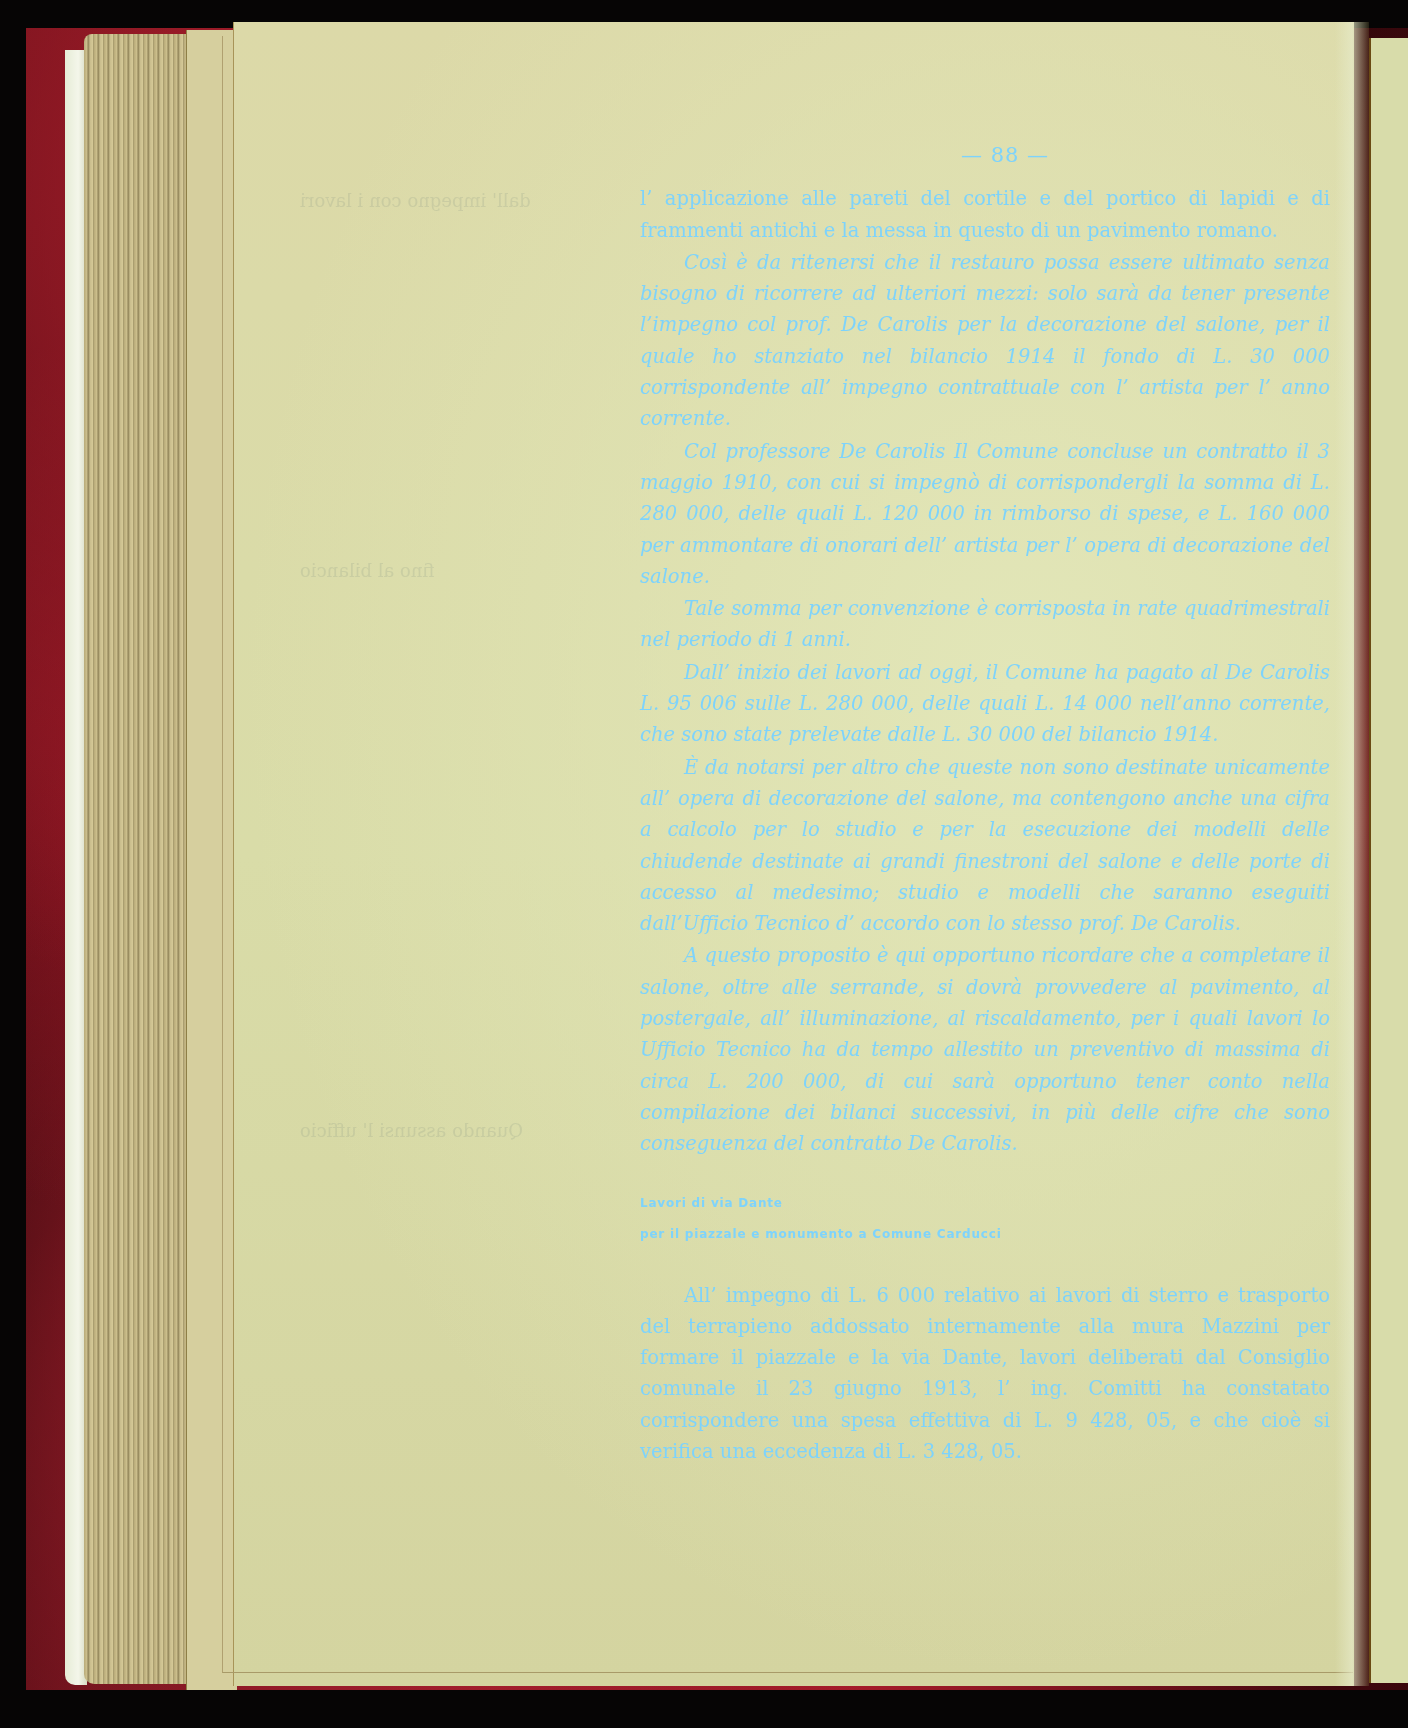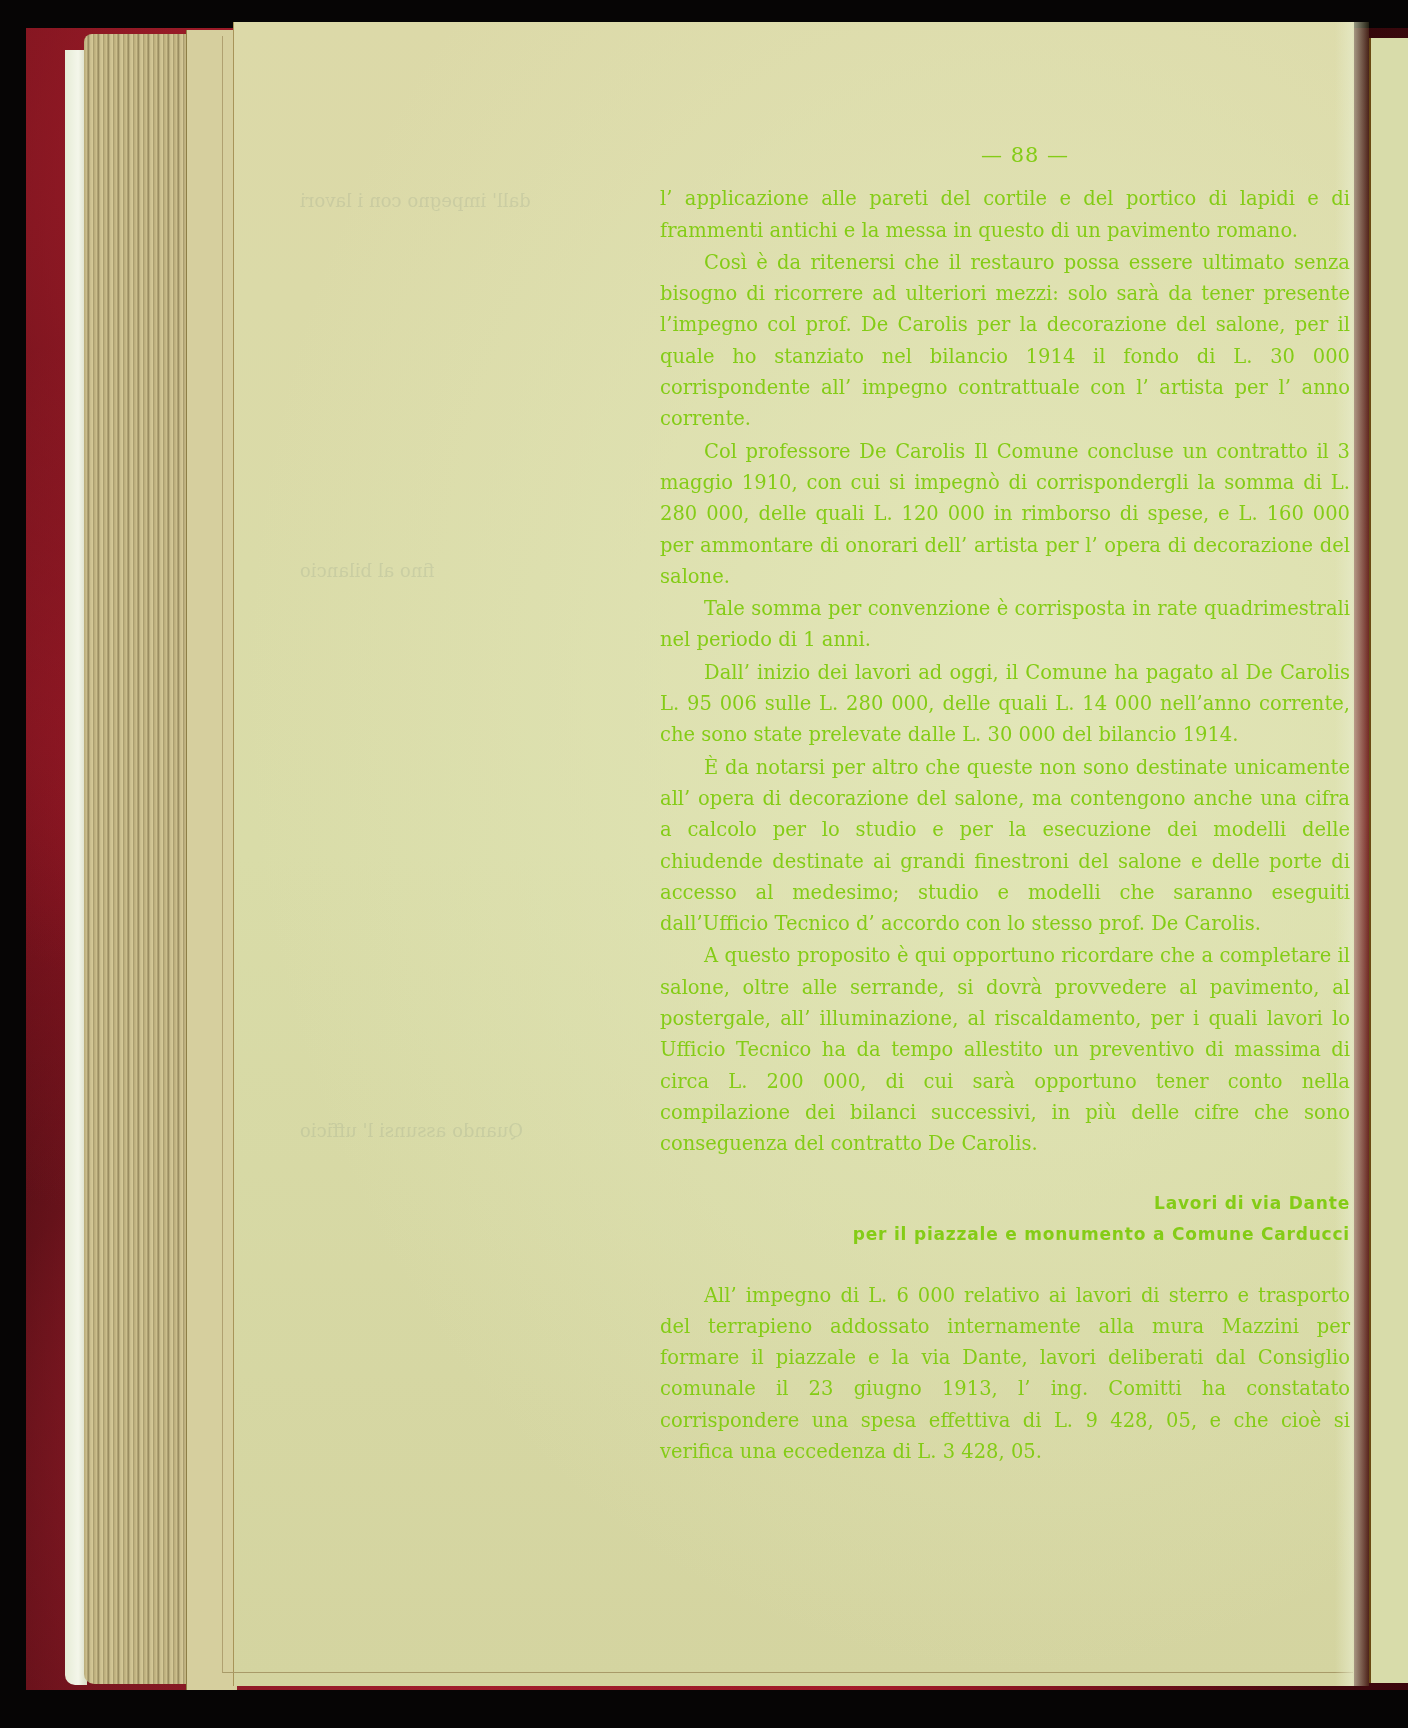--- a/index.html
+++ b/index.html
@@ -96,44 +96,43 @@
     height: 1664px;
     background: linear-gradient(90deg, transparent, rgba(230,234,200,0.7) 50%, rgba(120,110,60,0.25));
   }
 
   .text-block {
     position: absolute;
     left: 640px;
     top: 140px;
     width: 690px;
     font-family: "DejaVu Serif", "Liberation Serif", serif;
-    color: #84cc16;
+    color: #7dd3fc;
     font-size: 19.5px;
     line-height: 31.3px;
-    margin-left: 20px;
   }
   .page-number {
     text-align: center;
     font-size: 21px;
     margin: 0 0 12px 0;
     padding-left: 40px;
     letter-spacing: 1px;
   }
   .para {
     margin: 0;
     text-align: justify;
     text-indent: 44px;
   }
   .para.noindent { text-indent: 0; }
-  .para + .para { margin-top: 1px; }
+  .para + .para { margin-top: 1px; font-style: italic; }
   .heading {
-    text-align: right;
+    text-align: left;
     font-family: "DejaVu Sans", "Liberation Sans", sans-serif;
     font-weight: bold;
-    font-size: 17px;
+    font-size: 12px;
     letter-spacing: 0.8px;
     line-height: 31px;
     margin: 0;
   }
   .heading-block { margin-top: 28px; margin-bottom: 30px; }
   .ghost {
     position: absolute;
     font-family: "DejaVu Serif", serif;
     color: rgba(120,140,130,0.18);
     font-size: 18px;

